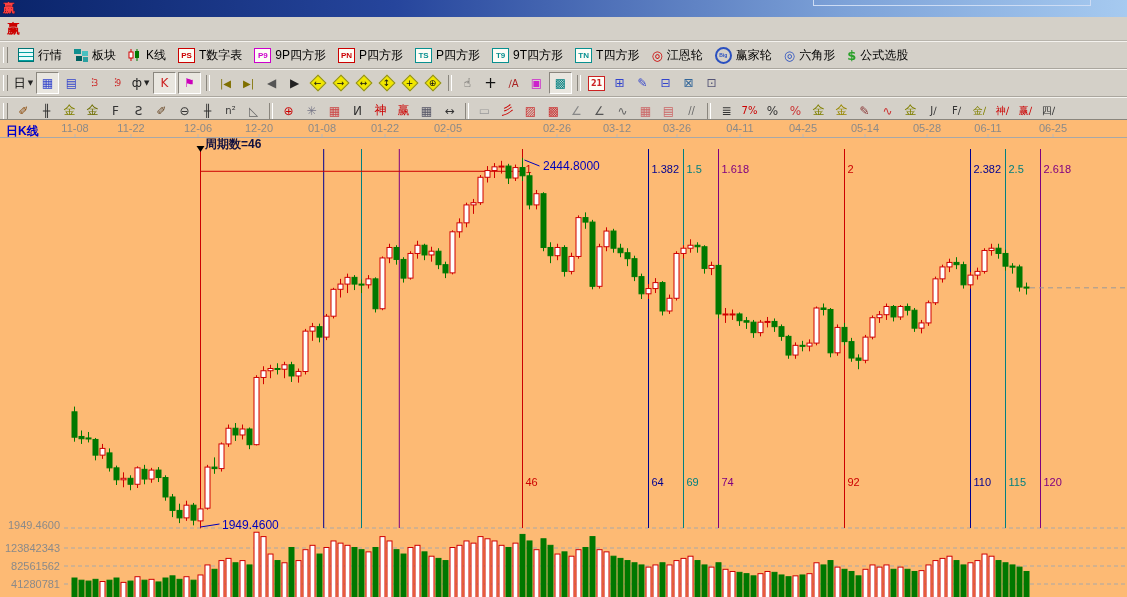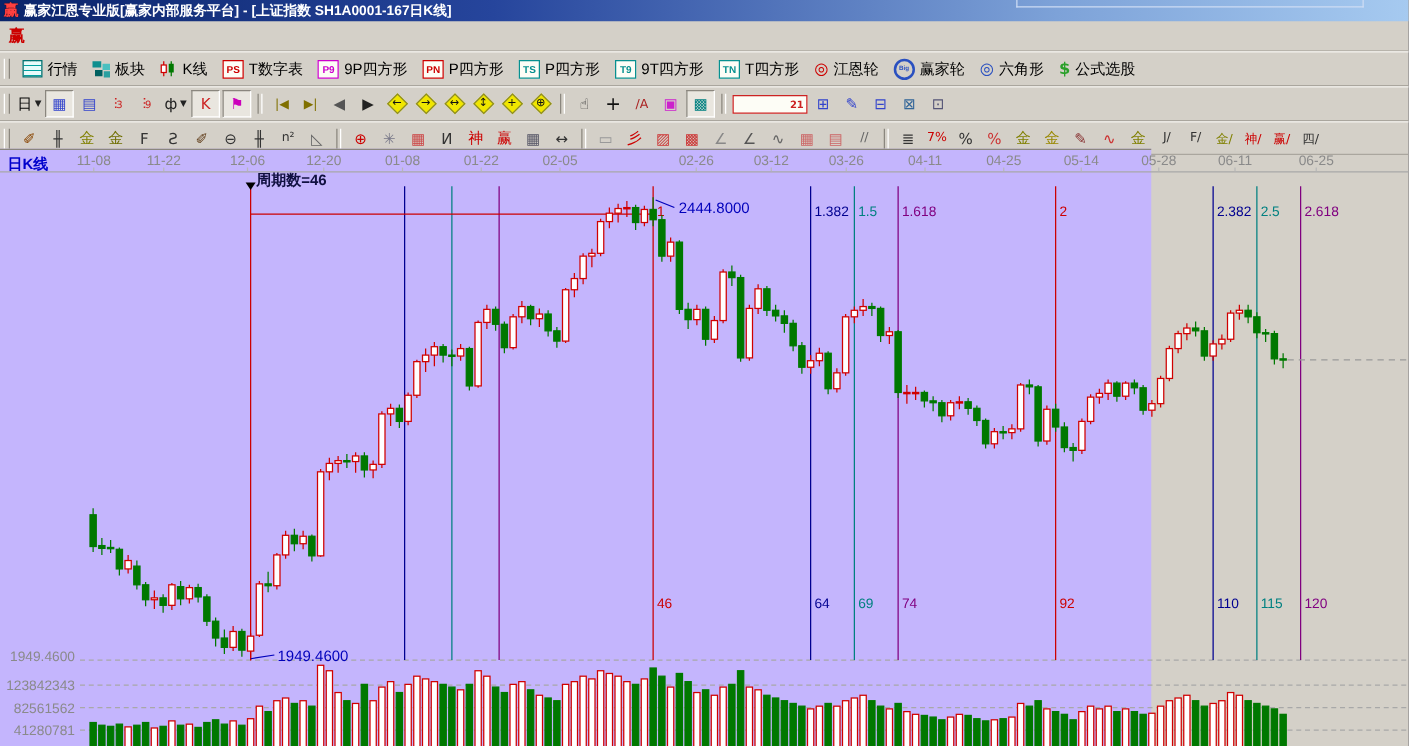--- a/index.html
+++ b/index.html
@@ -42,32 +42,31 @@
      linear-gradient(#0f8f8f,#0f8f8f) 0px 0px/7px 5px no-repeat,
      linear-gradient(#49c0c0,#49c0c0) 8px 2px/6px 5px no-repeat,
      linear-gradient(#006060,#006060) 2px 7px/6px 5px no-repeat,
      linear-gradient(#2aa0a0,#2aa0a0) 9px 8px/5px 5px no-repeat;}
   .ic-rings{font-family:"DejaVu Sans",sans-serif;font-size:13px;font-weight:bold;line-height:1;}
   .ic-big{width:13px;height:13px;border:2px solid #2a50c0;border-radius:50%;color:#2a50c0;
           font-size:5px;display:inline-flex;align-items:center;justify-content:center;font-weight:bold;}
   .ic-dollar{color:#2aa02a;font-weight:bold;font-size:13px;font-family:"DejaVu Sans",sans-serif;}
   .ic-candle svg{display:block;}
   
-  .chart{position:absolute;left:0;top:119px;width:921px;height:478px;background:#c4b5fd;
+  .chart{position:absolute;left:0;top:119px;width:1127px;height:478px;background:#fdba74;
          border-top:1px solid #8a867e;}
   .kline-label{position:absolute;left:6px;top:3px;color:#0000cc;font-weight:bold;font-size:12px;z-index:2;}
   svg text{font-family:"Liberation Sans","DejaVu Sans",sans-serif;}
 </style>
 </head>
 <body>
 
 <div class="app">
   <div class="titlebar">
     <span class="tb-logo">赢</span>
-    <span>赢家江恩专业版[赢家内部服务平台] - [上证指数  SH1A0001-167日K线]</span>
     <div class="tb-artifact"></div>
   </div>
 
   <div class="menubar">
     <span class="menu-logo">赢</span>
   </div>
 
   <div class="toolbar t1" id="toolbar-main">
       <span class="grip"></span>
       <span class="tbtn">
@@ -208,21 +207,21 @@
         <span style="color: rgb(170, 34, 34); font-size: 10px;">∕A</span>
       </span>
       <span class="ibtn">
         <span style="color: rgb(204, 34, 204);">▣</span>
       </span>
       <span class="ibtn pressed">
         <span style="color: rgb(0, 128, 128);">▩</span>
       </span>
       <span class="sep"></span>
       <span class="ibtn">
-        <span class="boxicon" style="border-color: rgb(204, 34, 34); color: rgb(204, 34, 34); padding-left: 43px;">21</span>
+        <span class="boxicon" style="border-color: rgb(204, 34, 34); color: rgb(204, 34, 34);">21</span>
       </span>
       <span class="ibtn">
         <span style="color: rgb(51, 68, 204);">⊞</span>
       </span>
       <span class="ibtn">
         <span style="color: rgb(51, 68, 204);">✎</span>
       </span>
       <span class="ibtn">
         <span style="color: rgb(51, 68, 204);">⊟</span>
       </span>

